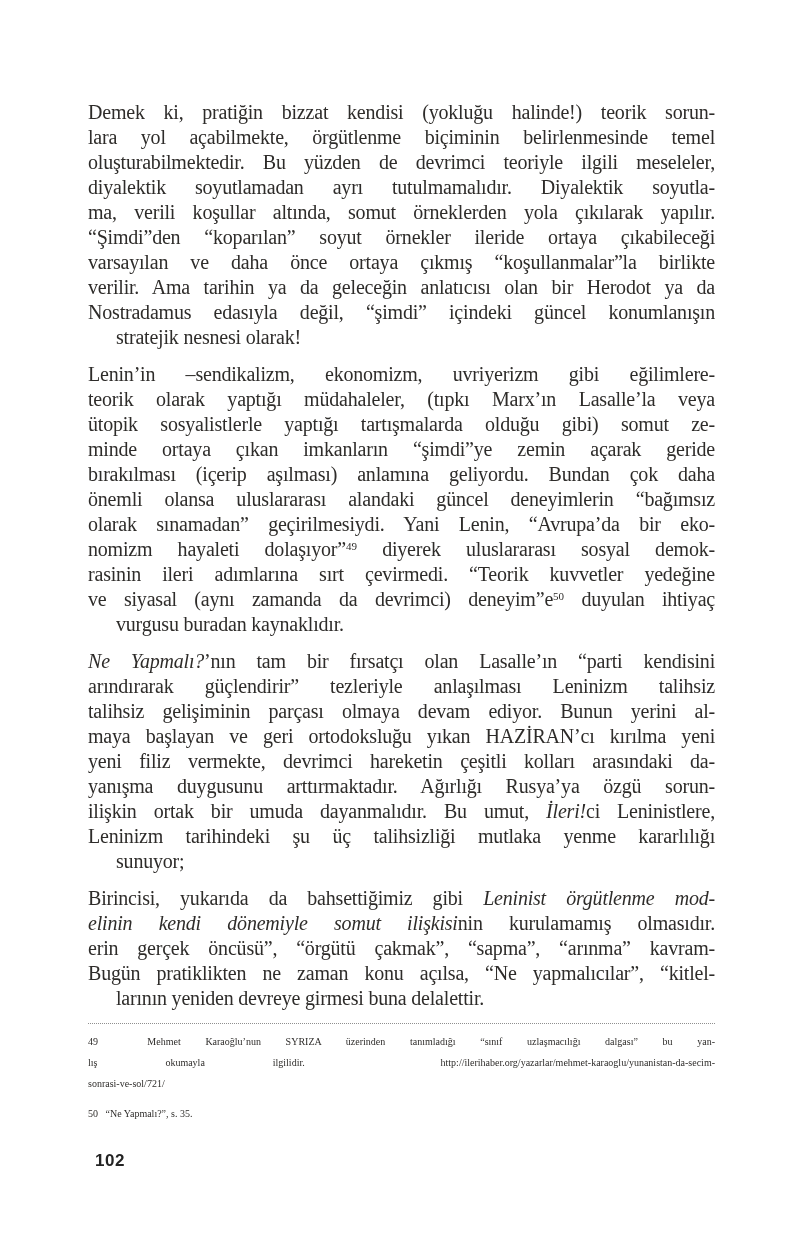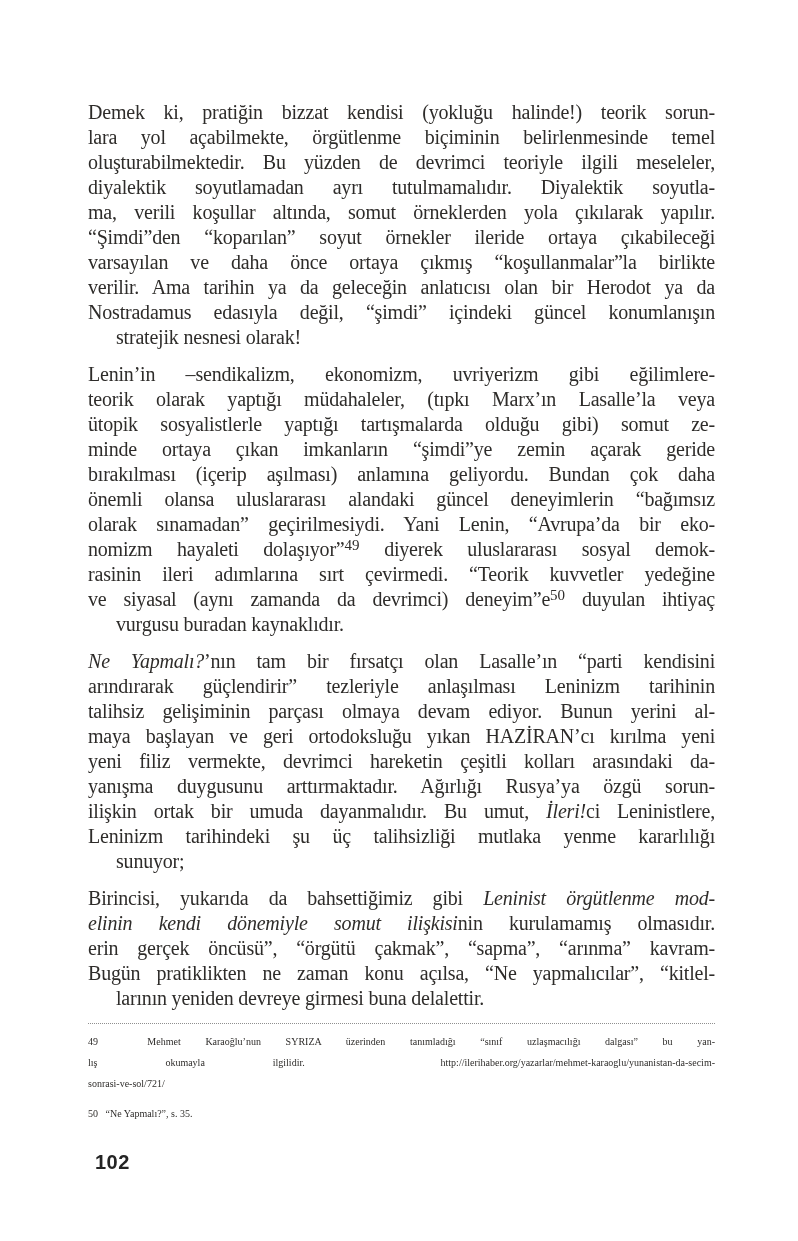--- a/index.html
+++ b/index.html
@@ -7,33 +7,33 @@
   .column{position:absolute;left:88px;top:100px;width:627px;color:#2e2c2a;}
   .paragraph{margin:0 0 12px 0;}
   .paragraph .line{
     font-family:"Liberation Serif",serif;
     font-size:20px;line-height:25px;
     text-align:justify;text-align-last:justify;
     letter-spacing:-0.2px;
   }
   .paragraph .line.last{text-align-last:left;margin-left:28px;}
   .it{font-style:italic;}
-  sup{font-size:15px;line-height:0;vertical-align:6px;letter-spacing:0;}
+  sup{font-size:11px;line-height:0;vertical-align:6px;letter-spacing:0;}
   .fn-sep{border-top:1px dotted #8f8f8f;height:0;margin:0 0 7px 0;}
   .footnote{margin:0 0 9px 0;}
   .footnote .line{
     font-family:"Liberation Serif",serif;
     font-size:10px;line-height:21px;
     text-align:justify;text-align-last:justify;
   }
   .footnote .line.last{text-align-last:left;}
   .page-number{
     position:absolute;left:95px;top:1151px;
     font-family:"Liberation Sans",sans-serif;font-weight:700;
-    font-size:20px;color:#242424;letter-spacing:0.5px;
+    font-size:17px;color:#242424;letter-spacing:0.5px;
   }
 </style>
 </head>
 <body>
 
 <div class="page">
   <main class="column">
     <div id="paragraphs">
         <div class="paragraph">
           <div class="line"><span>Demek ki, pratiğin bizzat kendisi (yokluğu halinde!) teorik sorun-</span></div>
@@ -55,21 +55,21 @@
           <div class="line"><span>bırakılması (içerip aşılması) anlamına geliyordu. Bundan çok daha</span></div>
           <div class="line"><span>önemli olansa uluslararası alandaki güncel deneyimlerin “bağımsız</span></div>
           <div class="line"><span>olarak sınamadan” geçirilmesiydi. Yani Lenin, “Avrupa’da bir eko-</span></div>
           <div class="line"><span>nomizm hayaleti dolaşıyor”</span><sup>49</sup><span> diyerek uluslararası sosyal demok-</span></div>
           <div class="line"><span>rasinin ileri adımlarına sırt çevirmedi. “Teorik kuvvetler yedeğine</span></div>
           <div class="line"><span>ve siyasal (aynı zamanda da devrimci) deneyim”e</span><sup>50</sup><span> duyulan ihtiyaç</span></div>
           <div class="line last"><span>vurgusu buradan kaynaklıdır.</span></div>
         </div>
         <div class="paragraph">
           <div class="line"><span class="it">Ne Yapmalı?</span><span>’nın tam bir fırsatçı olan Lasalle’ın “parti kendisini</span></div>
-          <div class="line"><span>arındırarak güçlendirir” tezleriyle anlaşılması Leninizm tarihinin</span></div>
+          <div class="line"><span>arındırarak güçlendirir” tezleriyle anlaşılması Leninizm talihsiz</span></div>
           <div class="line"><span>talihsiz gelişiminin parçası olmaya devam ediyor. Bunun yerini al-</span></div>
           <div class="line"><span>maya başlayan ve geri ortodoksluğu yıkan HAZİRAN’cı kırılma yeni</span></div>
           <div class="line"><span>yeni filiz vermekte, devrimci hareketin çeşitli kolları arasındaki da-</span></div>
           <div class="line"><span>yanışma duygusunu arttırmaktadır. Ağırlığı Rusya’ya özgü sorun-</span></div>
           <div class="line"><span>ilişkin ortak bir umuda dayanmalıdır. Bu umut, </span><span class="it">İleri!</span><span>ci Leninistlere,</span></div>
           <div class="line"><span>Leninizm tarihindeki şu üç talihsizliği mutlaka yenme kararlılığı</span></div>
           <div class="line last"><span>sunuyor;</span></div>
         </div>
         <div class="paragraph">
           <div class="line"><span>Birincisi, yukarıda da bahsettiğimiz gibi </span><span class="it">Leninist örgütlenme mod-</span></div>

